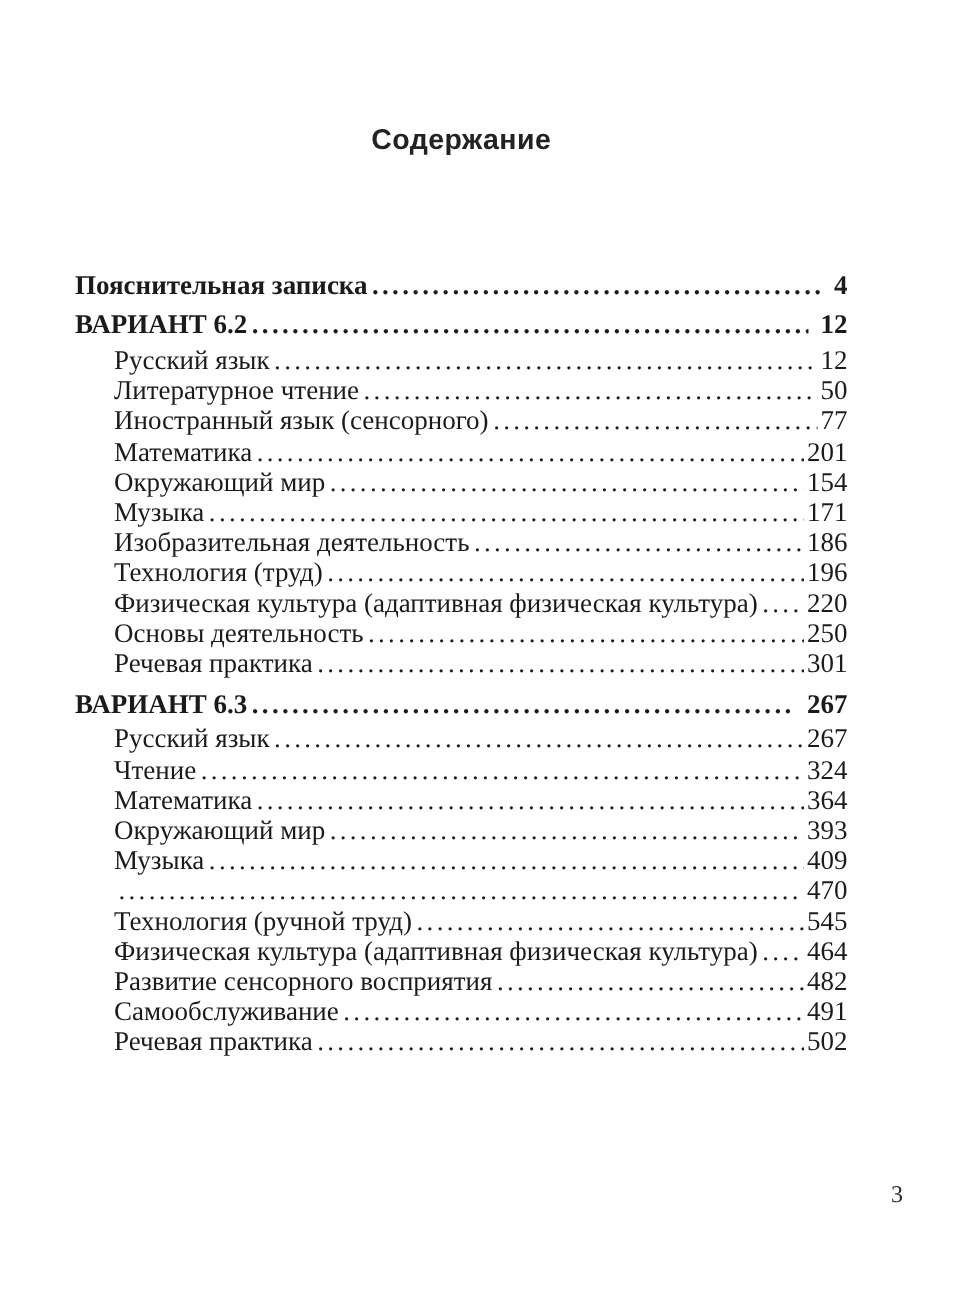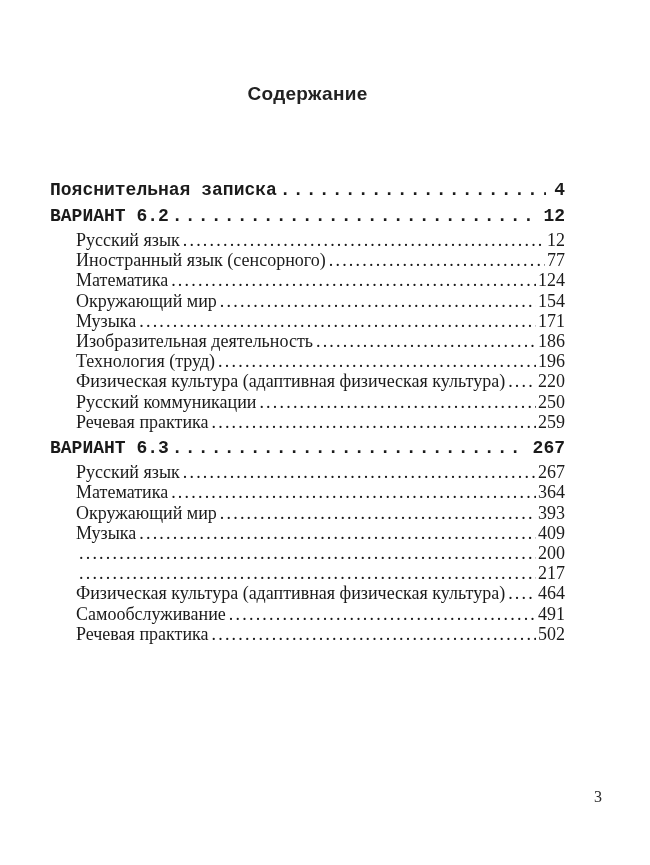--- a/index.html
+++ b/index.html
@@ -41,21 +41,20 @@
   .toc-row {
     display: flex;
     align-items: baseline;
     line-height: 20.2px;
     white-space: nowrap;
   }
   .toc-row.head {
     font-weight: bold;
     margin-top: 6.5px;
     margin-bottom: 3.5px;
-    font-family: Liberation Mono, monospace;
   }
   .toc-row.sub {
     padding-left: 26px;
   }
   .toc-label {
     flex: 0 0 auto;
   }
   .dots {
     flex: 1 1 auto;
     overflow: hidden;
@@ -99,28 +98,33 @@
         <span class="toc-label">ВАРИАНТ 6.2</span>
         <span class="dots"></span>
         <span class="toc-num">12</span>
       </div>
       <div class="toc-row sub">
         <span class="toc-label">Русский язык</span>
         <span class="dots"></span>
         <span class="toc-num">12</span>
       </div>
       <div class="toc-row sub">
+        <span class="toc-label">Литературное чтение</span>
+        <span class="dots"></span>
+        <span class="toc-num">50</span>
+      </div>
+      <div class="toc-row sub">
         <span class="toc-label">Иностранный язык (сенсорного)</span>
         <span class="dots"></span>
         <span class="toc-num">77</span>
       </div>
       <div class="toc-row sub">
         <span class="toc-label">Математика</span>
         <span class="dots"></span>
-        <span class="toc-num">124</span>
+        <span class="toc-num">201</span>
       </div>
       <div class="toc-row sub">
         <span class="toc-label">Окружающий мир</span>
         <span class="dots"></span>
         <span class="toc-num">154</span>
       </div>
       <div class="toc-row sub">
         <span class="toc-label">Музыка</span>
         <span class="dots"></span>
         <span class="toc-num">171</span>
@@ -134,66 +138,77 @@
         <span class="toc-label">Технология (труд)</span>
         <span class="dots"></span>
         <span class="toc-num">196</span>
       </div>
       <div class="toc-row sub">
         <span class="toc-label">Физическая культура (адаптивная физическая культура)</span>
         <span class="dots"></span>
         <span class="toc-num">220</span>
       </div>
       <div class="toc-row sub">
-        <span class="toc-label">Русский коммуникации</span>
+        <span class="toc-label">Основы деятельность</span>
         <span class="dots"></span>
         <span class="toc-num">250</span>
       </div>
       <div class="toc-row sub">
         <span class="toc-label">Речевая практика</span>
         <span class="dots"></span>
-        <span class="toc-num">259</span>
+        <span class="toc-num">301</span>
       </div>
       <div class="toc-row head">
         <span class="toc-label">ВАРИАНТ 6.3</span>
         <span class="dots"></span>
         <span class="toc-num">267</span>
       </div>
       <div class="toc-row sub">
         <span class="toc-label">Русский язык</span>
         <span class="dots"></span>
         <span class="toc-num">267</span>
       </div>
       <div class="toc-row sub">
+        <span class="toc-label">Чтение</span>
+        <span class="dots"></span>
+        <span class="toc-num">324</span>
+      </div>
+      <div class="toc-row sub">
         <span class="toc-label">Математика</span>
         <span class="dots"></span>
         <span class="toc-num">364</span>
       </div>
       <div class="toc-row sub">
         <span class="toc-label">Окружающий мир</span>
         <span class="dots"></span>
         <span class="toc-num">393</span>
       </div>
       <div class="toc-row sub">
         <span class="toc-label">Музыка</span>
         <span class="dots"></span>
         <span class="toc-num">409</span>
       </div>
       <div class="toc-row sub">
         <span class="dots"></span>
-        <span class="toc-num">200</span>
-      </div>
-      <div class="toc-row sub">
-        <span class="dots"></span>
-        <span class="toc-num">217</span>
+        <span class="toc-num">470</span>
+      </div>
+      <div class="toc-row sub">
+        <span class="toc-label">Технология (ручной труд)</span>
+        <span class="dots"></span>
+        <span class="toc-num">545</span>
       </div>
       <div class="toc-row sub">
         <span class="toc-label">Физическая культура (адаптивная физическая культура)</span>
         <span class="dots"></span>
         <span class="toc-num">464</span>
+      </div>
+      <div class="toc-row sub">
+        <span class="toc-label">Развитие сенсорного восприятия</span>
+        <span class="dots"></span>
+        <span class="toc-num">482</span>
       </div>
       <div class="toc-row sub">
         <span class="toc-label">Самообслуживание</span>
         <span class="dots"></span>
         <span class="toc-num">491</span>
       </div>
       <div class="toc-row sub">
         <span class="toc-label">Речевая практика</span>
         <span class="dots"></span>
         <span class="toc-num">502</span>

